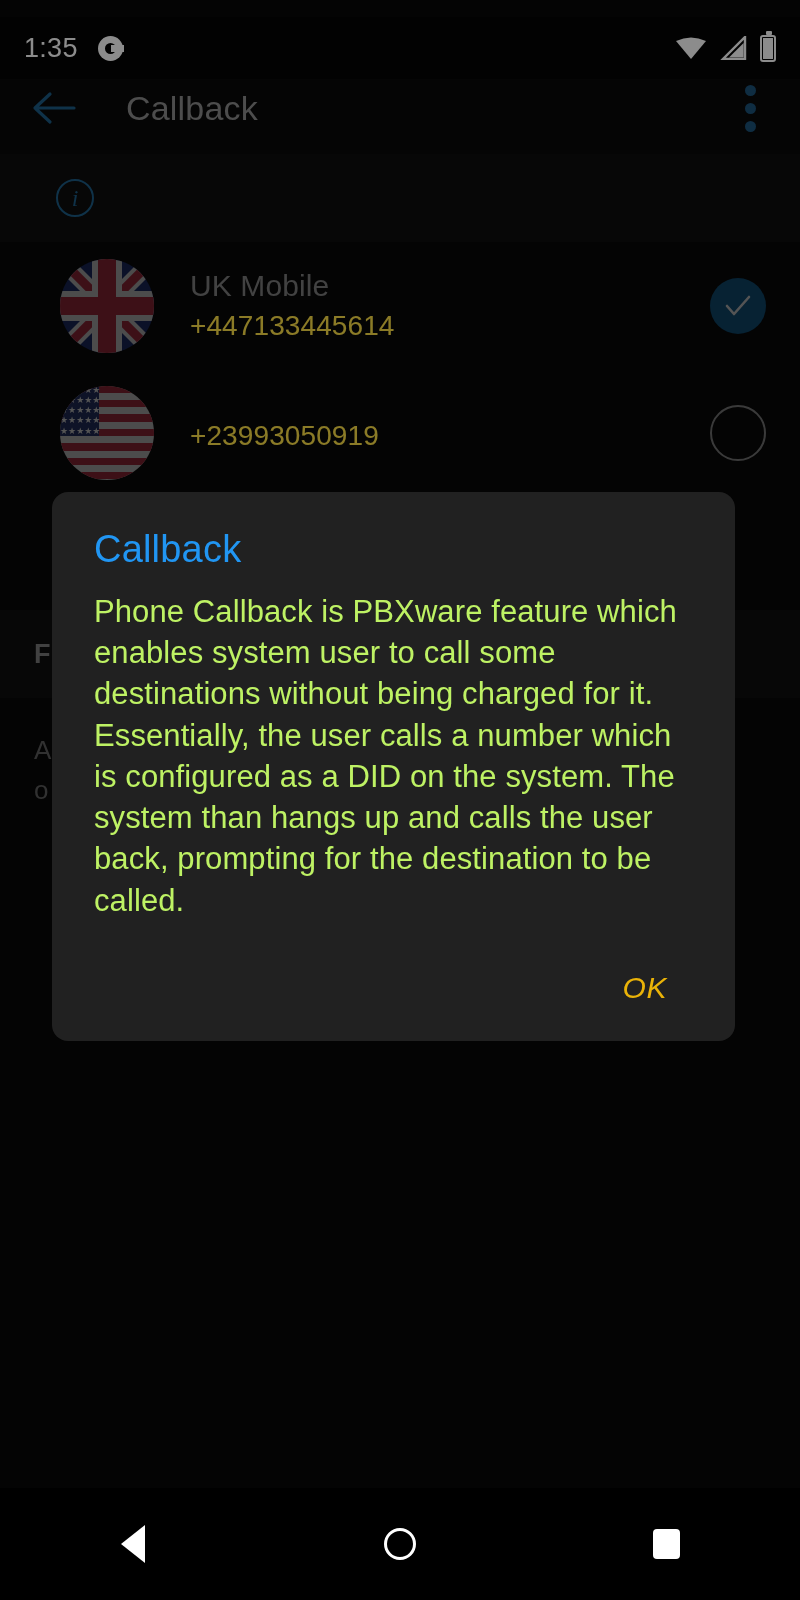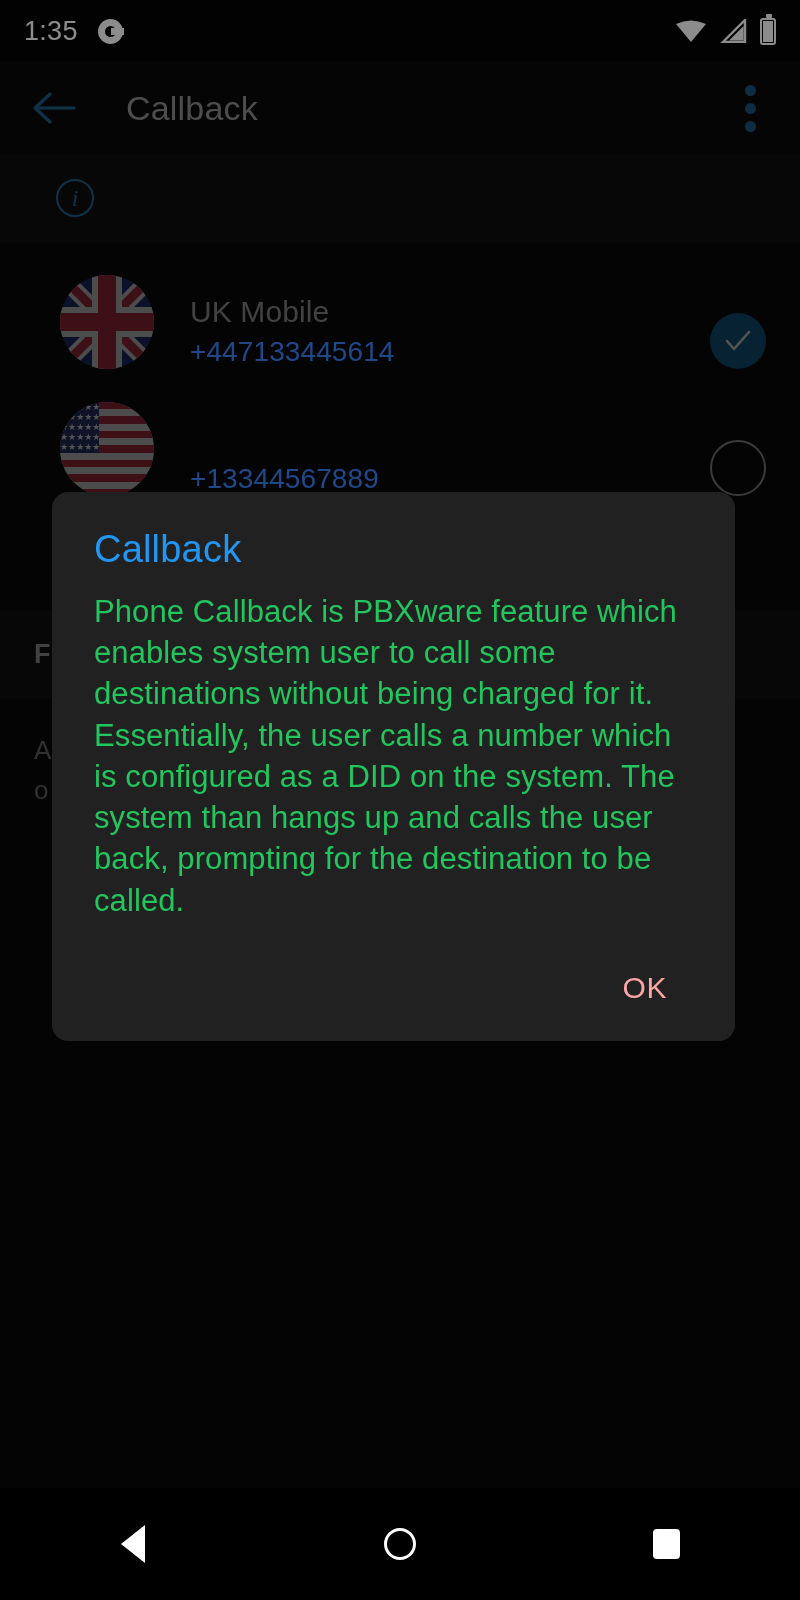--- a/index.html
+++ b/index.html
@@ -11,21 +11,21 @@
   }
   #screen {
     position:relative;
     width:800px; height:1600px;
     background:#080808;
     overflow:hidden;
   }
 
   
   #status-bar {
-    position:absolute; top:0; left:0;
+    position:absolute; top:17px; left:0;
     width:800px; height:62px;
     display:flex; align-items:center;
     padding:8px 24px;
     background:#050505;
     z-index:5;
     justify-content:center;
   }
   #status-clock {
     color:#fff; font-size:27px; font-weight:400;
     letter-spacing:.3px;
@@ -120,36 +120,36 @@
     color:#1d5c85;
     font-family:"Liberation Serif", serif;
     font-style:italic; font-size:24px;
     cursor:pointer;
   }
 
   
   #number-list { position:absolute; top:242px; left:0; width:800px; }
   .list-row {
     height:127px;
-    display:flex; align-items:flex-end;
+    display:flex; align-items:center;
     padding:0 34px 0 60px;
     cursor:pointer;
   }
   .flag {
     width:94px; height:94px; border-radius:50%;
     overflow:hidden; flex:0 0 auto;
     position:relative;
   }
   .row-text { margin-left:36px; flex:1 1 auto; min-width:0; }
   .row-title {
     color:#787878; font-size:30px; line-height:1.18;
     letter-spacing:.1px;
   }
   .row-sub {
-    color:#3b82f6; font-size:28px; line-height:1.25;
+    color:#fde047; font-size:28px; line-height:1.25;
     margin-top:5px; letter-spacing:.1px;
   }
   .radio {
     width:56px; height:56px; border-radius:50%;
     flex:0 0 auto;
     display:flex; align-items:center; justify-content:center;
   }
   .radio.checked { background:#0d3e5e; }
   .radio.unchecked { border:2px solid #6b6b6b; }
 
@@ -224,37 +224,38 @@
     z-index:20;
     padding:36px 42px 22px 42px;
   }
   #dialog-title {
     color:#2196f3;
     font-size:38px; font-weight:400;
     letter-spacing:.2px;
     margin-bottom:20px;
   }
   #dialog-message {
-    color:#22c55e;
+    color:#bef264;
     font-size:31px;
     line-height:1.33;
     letter-spacing:.1px;
   }
   #dialog-actions {
     display:flex; justify-content:flex-end;
     margin-top:36px; padding-right:6px;
   }
   #dialog-ok-button {
-    color:#fca5a5;
+    color:#eab308;
     font-size:30px;
     padding:14px 20px;
     background:none; border:none;
     cursor:pointer;
     font-family:"Liberation Sans", sans-serif;
     letter-spacing:.6px;
+    font-style:italic;
   }
 
   
   #nav-bar {
     position:absolute; left:0; bottom:0;
     width:800px; height:112px;
     background:#000;
     display:flex; align-items:center; justify-content:space-around;
     z-index:30;
   }
@@ -375,21 +376,21 @@
             <i>★</i>
             <i>★</i>
           <i>★</i>
             <i>★</i>
             <i>★</i>
             <i>★</i>
             <i>★</i>
         </div>
       </div>
       <div class="row-text">
-        <div class="row-sub">+13344567889</div>
+        <div class="row-sub">+23993050919</div>
       </div>
       <div class="radio unchecked"></div>
     </div>
 
   </div>
 
   <div id="bg-section">
     <div id="bg-section-title">F</div>
   </div>
   <div id="bg-body">

